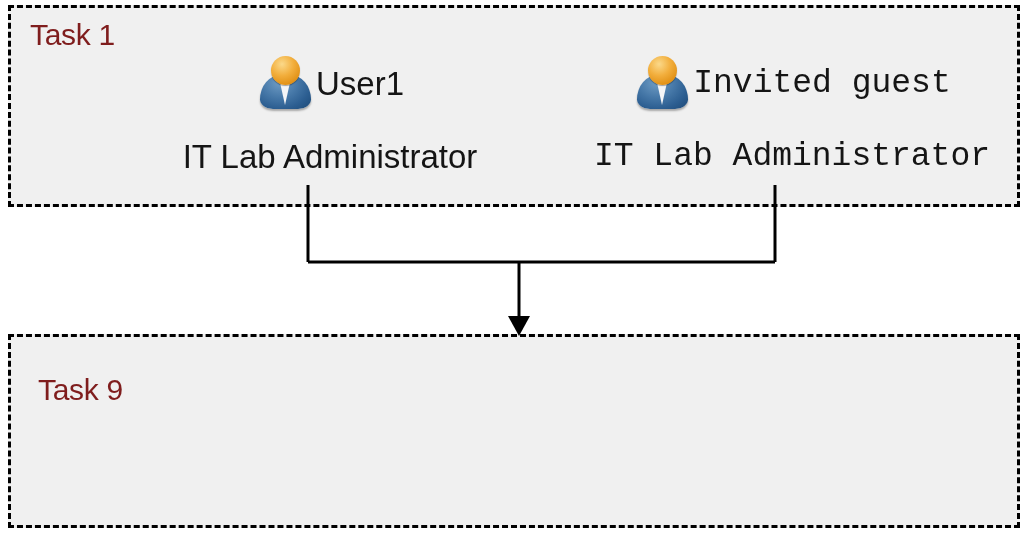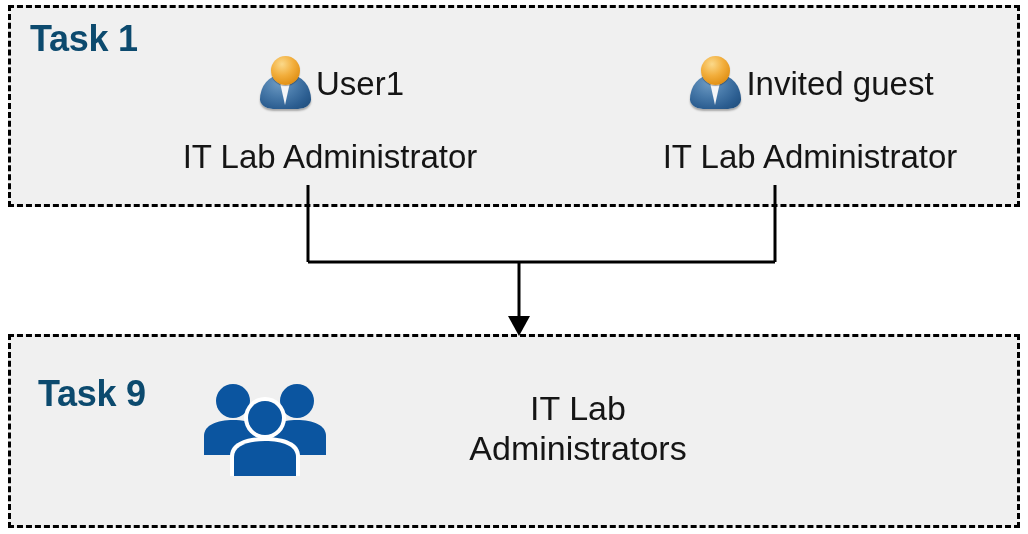--- a/index.html
+++ b/index.html
@@ -36,37 +36,37 @@
   #task2-box {
     left: 8px;
     top: 334px;
     width: 1012px;
     height: 194px;
   }
 
   
   .task-label {
     position: absolute;
-    font-weight: bold;
-    font-size: 36px;
-    color: #0c4a6e;
+    font-weight: normal;
+    font-size: 30px;
+    color: #7f1d1d;
     letter-spacing: -0.3px;
     white-space: nowrap;
   }
   #task1-label { left: 30px; top: 18px; }
   #task2-label { left: 38px; top: 373px; }
 
   
   .user-entry {
     position: absolute;
     width: 420px;
     text-align: center;
   }
   #user-entry-1 { left: 120px; top: 52px; }
-  #user-entry-2 { left: 600px; top: 52px; }
+  #user-entry-2 { left: 582px; top: 52px; font-family: Liberation Mono, monospace; }
 
   .user-top-row {
     display: flex;
     align-items: center;
     justify-content: center;
     gap: 2px;
     height: 62px;
   }
   .user-name,
   .user-role {
@@ -185,40 +185,20 @@
       </div>
       <span class="user-name">Invited guest</span>
     </div>
     <span class="user-role">IT Lab Administrator</span>
   </div>
 
   <div class="task-box" id="task2-box"></div>
 
   <div class="task-label" id="task2-label">Task 9</div>
 
-  <div id="group-row">
-    <svg id="group-icon" viewBox="0 0 130 96">
-
-      <circle cx="33" cy="21" r="17" fill="#0B55A0"></circle>
-      <path d="M4 75 V56 C4 45 17 40 33 40 C49 40 62 45 62 56 V75 Z" fill="#0B55A0"></path>
-
-      <circle cx="97" cy="21" r="17" fill="#0B55A0"></circle>
-      <path d="M68 75 V56 C68 45 81 40 97 40 C113 40 126 45 126 56 V75 Z" fill="#0B55A0"></path>
-
-      <circle cx="65" cy="38" r="21" fill="#ffffff"></circle>
-      <circle cx="65" cy="38" r="17" fill="#0B55A0"></circle>
-      <path d="M30 96 V76 C30 63 45 57 65 57 C85 57 100 63 100 76 V96 Z" fill="#ffffff"></path>
-      <path d="M34 96 V77 C34 66 47 61 65 61 C83 61 96 66 96 77 V96 Z" fill="#0B55A0"></path>
-    </svg>
-
-    <div id="group-label">
-      <div>IT Lab</div>
-      <div>Administrators</div>
-    </div>
-  </div>
 
   <svg id="connector" viewBox="0 0 1028 534">
 
     <path d="M308 185 V262" stroke="#000000" stroke-width="3" fill="none"></path>
 
     <path d="M775 185 V262" stroke="#000000" stroke-width="3" fill="none"></path>
 
     <path d="M308 262 H775" stroke="#000000" stroke-width="3" fill="none"></path>
 
     <path d="M519 262 V322" stroke="#000000" stroke-width="3" fill="none"></path>

